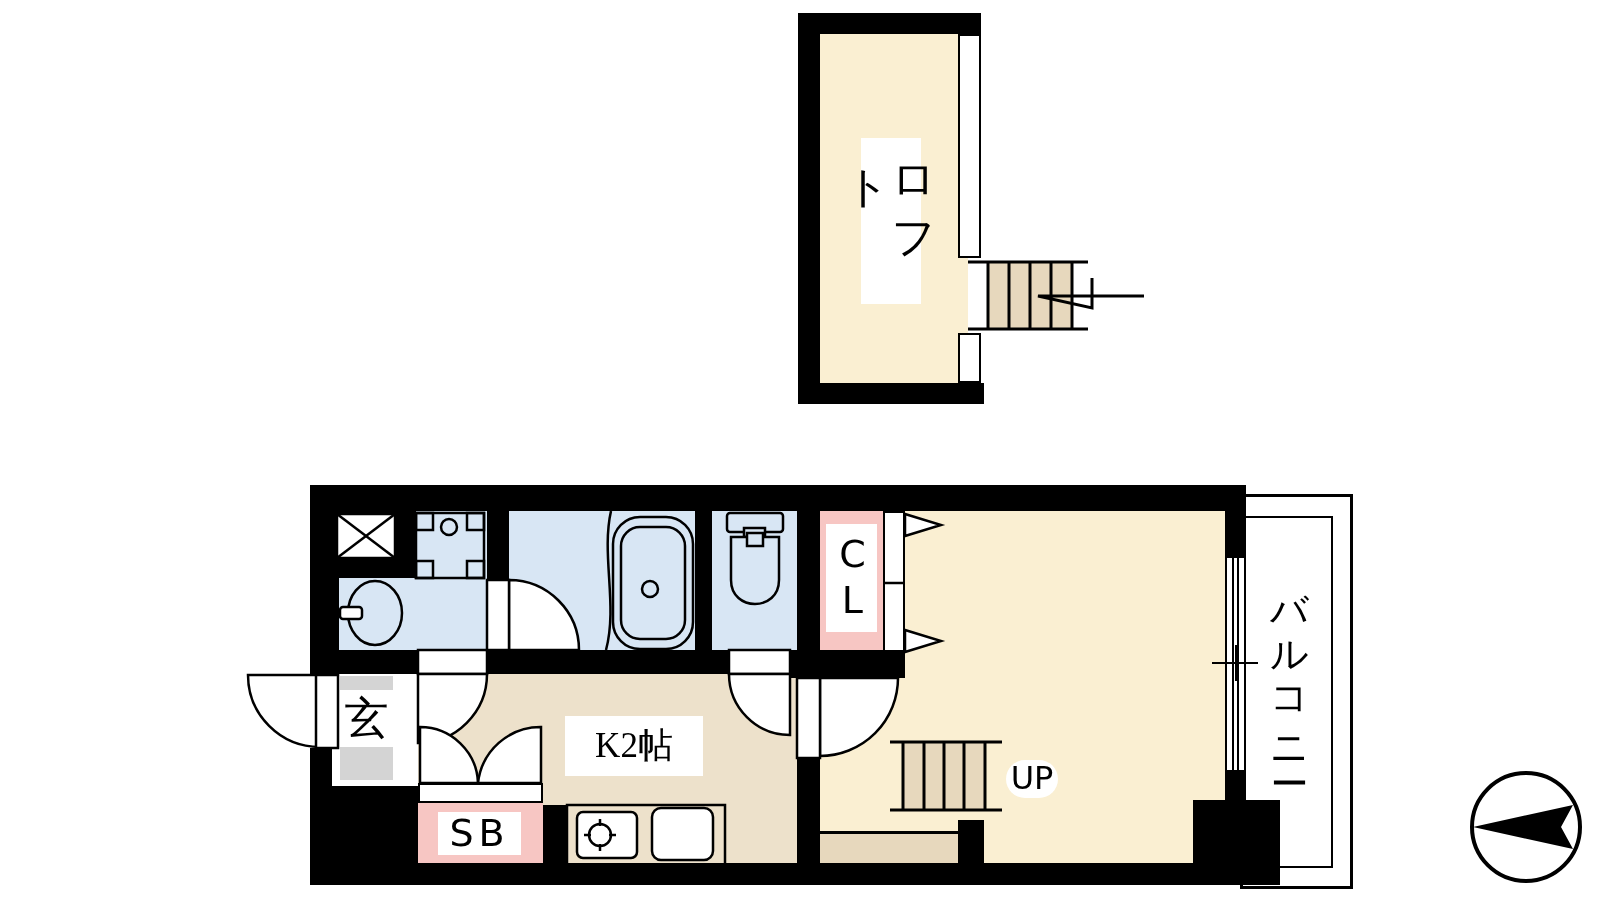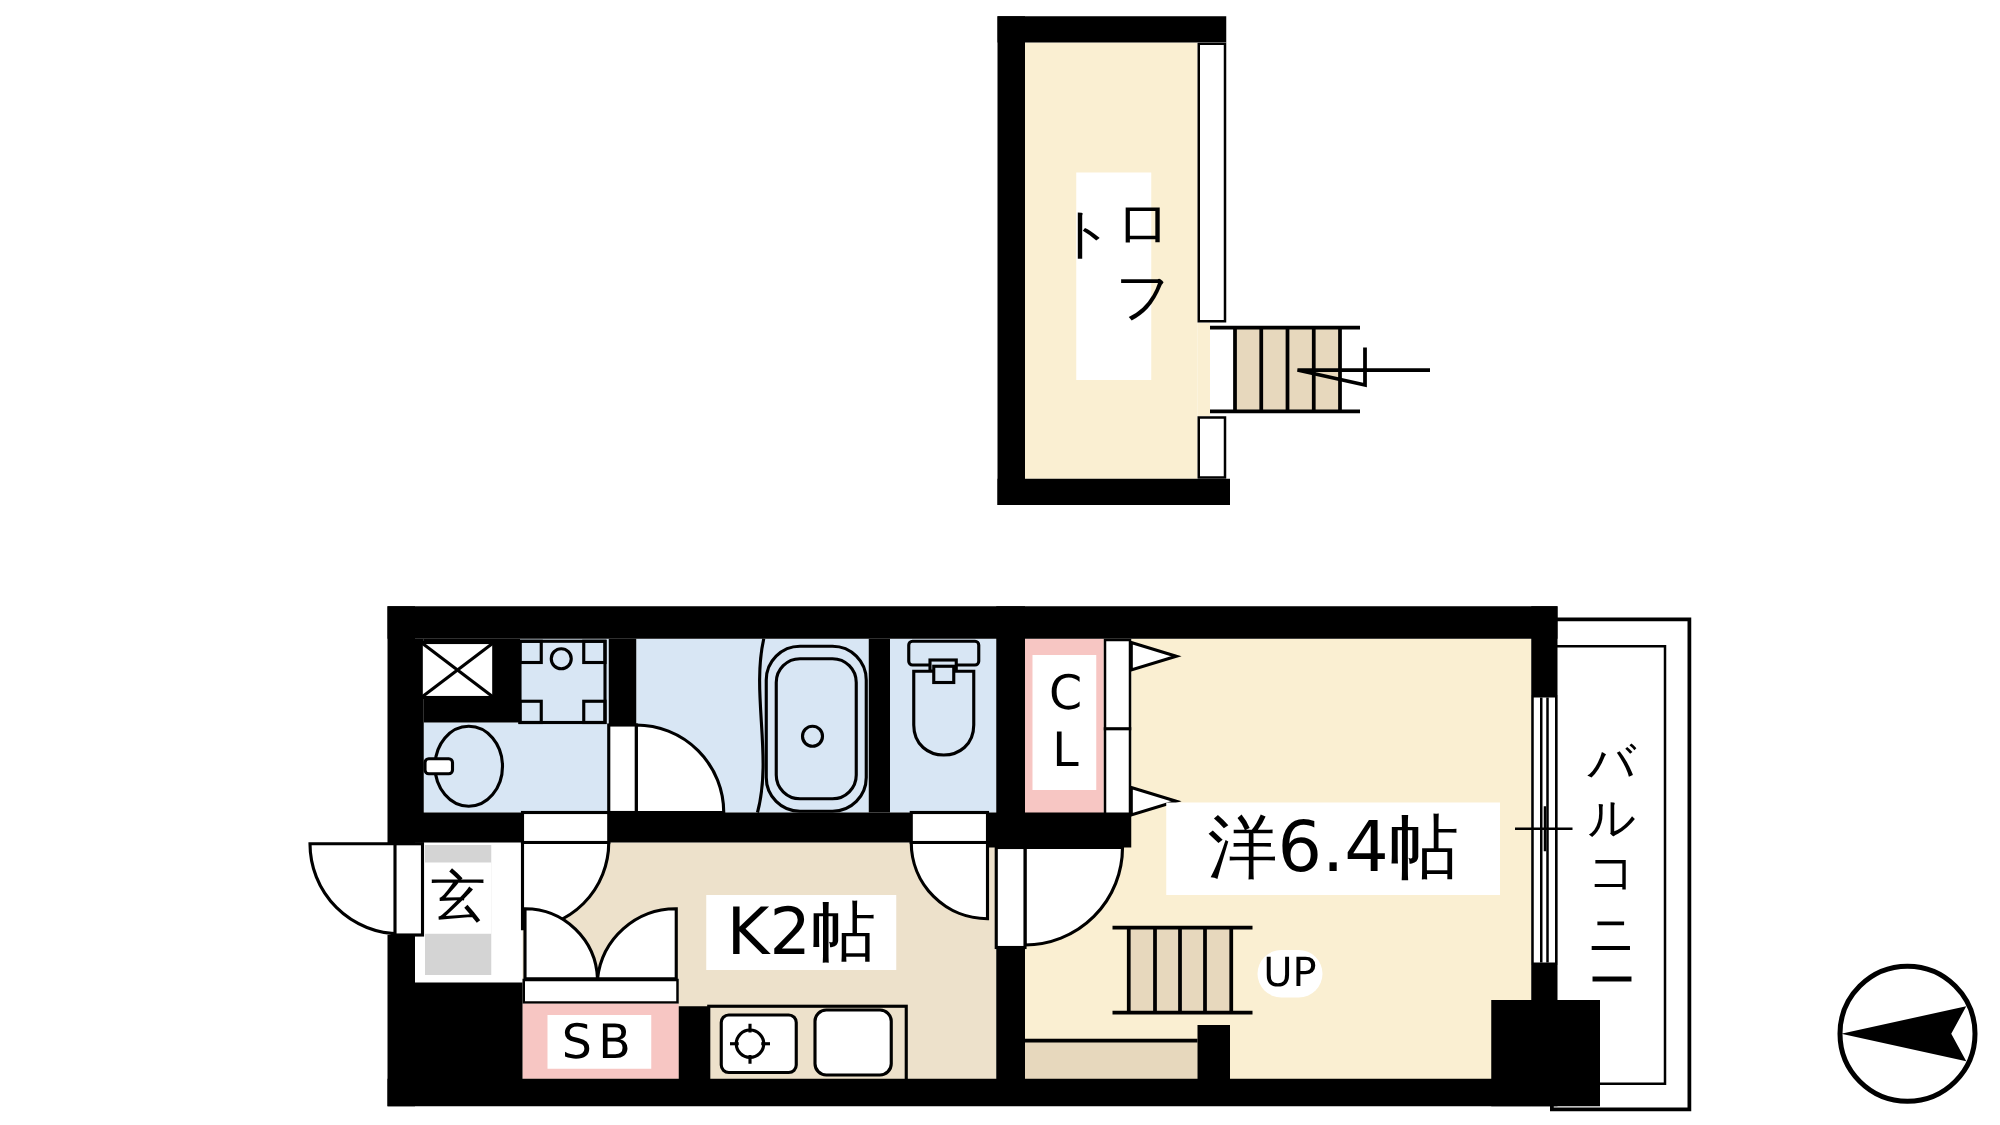--- a/index.html
+++ b/index.html
@@ -186,27 +186,24 @@
   </svg>
 
   <div class="label vtext" style="left:861px;top:138px;width:60px;height:166px;font-size:44px;">
     <span>ロフト</span>
   </div>
 
   <div class="label" style="left:340px;top:690px;width:53px;height:57px;font-size:44px;">
     <span>玄</span>
   </div>
 
-  <div class="label" style="left:565px;top:716px;width:152px;height:60px;font-size:52px;">
+  <div class="label" style="left:565px;top:716px;width:138px;height:60px;font-size:35px;font-family:Liberation Serif, serif;">
     <span>K2帖</span>
   </div>
 
-  <div class="label" style="left:933px;top:642px;width:267px;height:74px;font-size:56px;">
-    <span>洋6.4帖</span>
-  </div>
 
   <div class="label" style="left:1006px;top:760px;width:52px;height:38px;font-size:32px;border-radius:19px;">
     <span>UP</span>
   </div>
 
   <div class="label vupright" style="left:826px;top:524px;width:51px;height:108px;font-size:38px;">
     <span>CL</span>
   </div>
 
   <div class="label" style="left:438px;top:812px;width:83px;height:43px;font-size:38px;letter-spacing:5px;">

